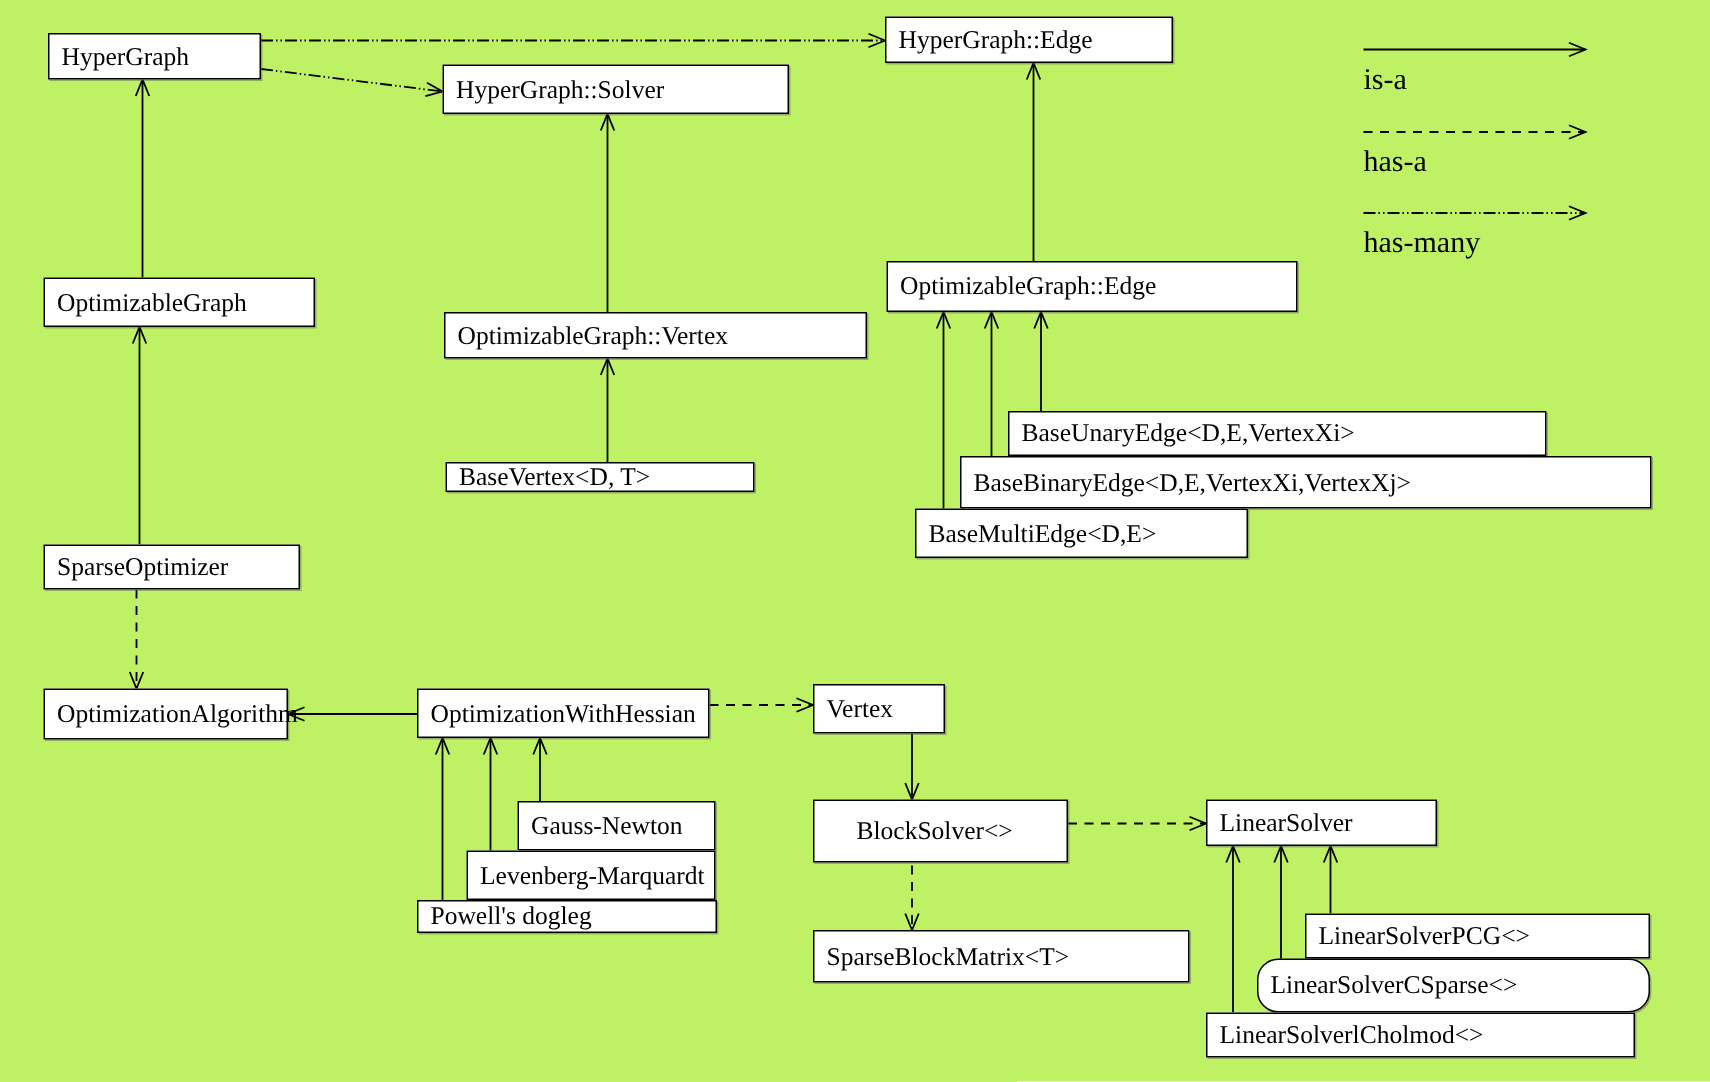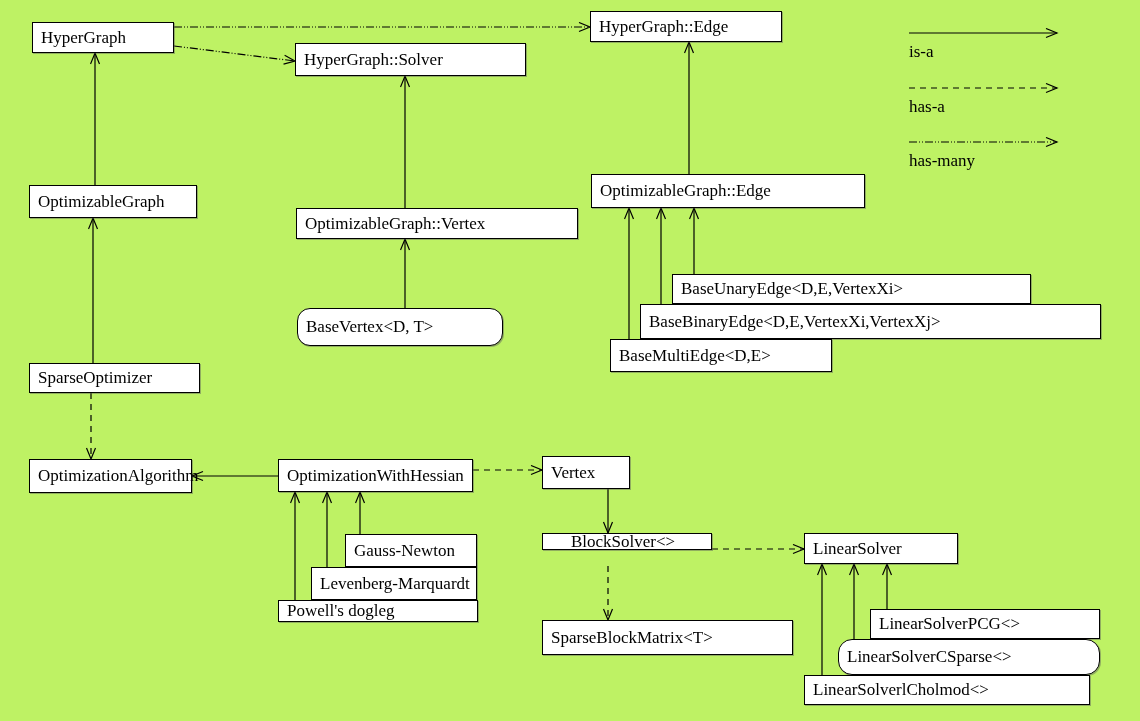--- a/index.html
+++ b/index.html
@@ -31,21 +31,21 @@
     display: flex;
     align-items: center;
     padding-left: 8px;
     font-size: 17px;
     color: #000000;
     white-space: nowrap;
     box-shadow: 1px 1px 0 rgba(90,90,90,0.45);
   }
   .legend-label {
     position: absolute;
-    font-size: 17px;
+    font-size: 20px;
     color: #000000;
     white-space: nowrap;
   }
   .edge-line {
     stroke: #000000;
     stroke-width: 1.2;
     fill: none;
   }
   .edge-is-a { stroke-dasharray: none; }
   .edge-has-a { stroke-dasharray: 6 5; }
@@ -94,30 +94,30 @@
   <div id="nodes-layer">
       <div class="node" style="left: 32px; top: 22px; width: 142px; height: 31px;">
         <span>HyperGraph</span>
       </div>
       <div class="node" style="left: 295px; top: 43px; width: 231px; height: 33px;">
         <span>HyperGraph::Solver</span>
       </div>
       <div class="node" style="left: 590px; top: 11px; width: 192px; height: 31px;">
         <span>HyperGraph::Edge</span>
       </div>
-      <div class="node" style="left: 29px; top: 185px; width: 168px; height: 33px;">
+      <div class="node" style="left: 29px; top: 185px; width: 181px; height: 33px;">
         <span>OptimizableGraph</span>
       </div>
       <div class="node" style="left: 296px; top: 208px; width: 282px; height: 31px;">
         <span>OptimizableGraph::Vertex</span>
       </div>
       <div class="node" style="left: 591px; top: 174px; width: 274px; height: 34px;">
         <span>OptimizableGraph::Edge</span>
       </div>
-      <div class="node" style="left: 297px; top: 308px; width: 206px; height: 38px; border-radius: 13px;">
+      <div class="node" style="left: 297px; top: 308px; width: 206px; height: 20px;">
         <span>BaseVertex&lt;D, T&gt;</span>
       </div>
       <div class="node" style="left: 672px; top: 274px; width: 359px; height: 30px;">
         <span>BaseUnaryEdge&lt;D,E,VertexXi&gt;</span>
       </div>
       <div class="node" style="left: 640px; top: 304px; width: 461px; height: 35px;">
         <span>BaseBinaryEdge&lt;D,E,VertexXi,VertexXj&gt;</span>
       </div>
       <div class="node" style="left: 610px; top: 339px; width: 222px; height: 33px;">
         <span>BaseMultiEdge&lt;D,E&gt;</span>
@@ -127,21 +127,21 @@
       </div>
       <div class="node" style="left: 29px; top: 459px; width: 163px; height: 34px;">
         <span>OptimizationAlgorithm</span>
       </div>
       <div class="node" style="left: 278px; top: 459px; width: 195px; height: 33px;">
         <span>OptimizationWithHessian</span>
       </div>
       <div class="node" style="left: 542px; top: 456px; width: 88px; height: 33px;">
         <span>Vertex</span>
       </div>
-      <div class="node" style="left: 542px; top: 533px; width: 170px; height: 17px; padding-left: 28px;">
+      <div class="node" style="left: 542px; top: 533px; width: 170px; height: 42px; padding-left: 28px;">
         <span>BlockSolver&lt;&gt;</span>
       </div>
       <div class="node" style="left: 542px; top: 620px; width: 251px; height: 35px;">
         <span>SparseBlockMatrix&lt;T&gt;</span>
       </div>
       <div class="node" style="left: 804px; top: 533px; width: 154px; height: 31px;">
         <span>LinearSolver</span>
       </div>
       <div class="node" style="left: 345px; top: 534px; width: 132px; height: 33px;">
         <span>Gauss-Newton</span>

